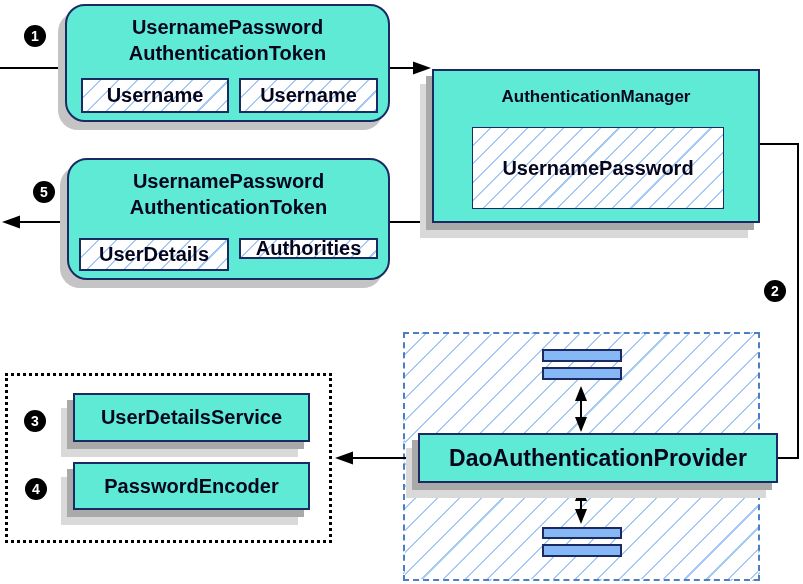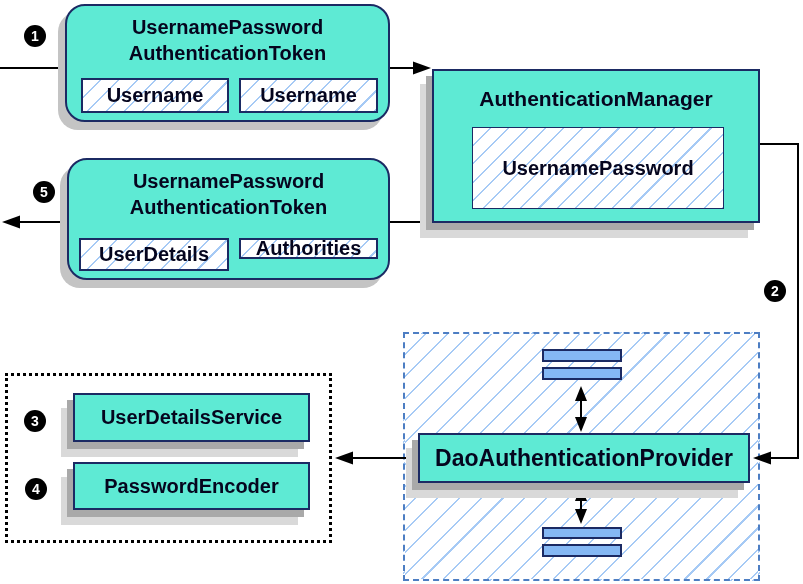--- a/index.html
+++ b/index.html
@@ -15,21 +15,21 @@
   .rounded{border-radius:20px;box-shadow:-7px 8px 0 0 #c4c4c4;}
   .rect-shadow{box-shadow:-6px 7px 0 0 #a9a9a9,-12px 15px 0 0 #d9d9d9;}
 
   .hatch{background:repeating-linear-gradient(135deg,#ffffff 0 11.5px,#a6caf5 11.5px 13px);}
   .hatch-wide{background:repeating-linear-gradient(135deg,#ffffff 0 14px,#a6caf5 14px 15.5px);}
 
   .node-title{font-weight:bold;font-size:20px;line-height:26px;text-align:center;margin-top:8px;}
   .field{position:absolute;box-sizing:border-box;border:2.5px solid #1b2a63;display:flex;align-items:center;justify-content:center;
          font-weight:bold;font-size:20px;}
 
-  .mgr-title{font-weight:bold;font-size:21px;text-align:center;margin-top:16px;}
+  .mgr-title{font-weight:bold;font-size:17px;text-align:center;margin-top:16px;}
   .inner-box{position:absolute;box-sizing:border-box;border:1.5px solid #1b2a63;display:flex;align-items:center;justify-content:center;
              font-weight:bold;font-size:20px;}
 
   .dashed-group{position:absolute;box-sizing:border-box;border:2px dashed #4d7ec3;z-index:0;}
   .dotted-group{position:absolute;box-sizing:border-box;border:3px dotted #000;background:#fff;z-index:0;}
 
   .group-label{position:absolute;font-weight:bold;font-size:19px;line-height:25px;text-align:center;z-index:2;}
 
   .bar{position:absolute;box-sizing:border-box;background:#85b8f4;border:2px solid #1b2a63;z-index:2;}
 
@@ -103,18 +103,18 @@
     <div class="field hatch" style="left:10px;top:78px;width:150px;height:33px;">UserDetails</div>
     <div class="field hatch" style="left:170px;top:78px;width:139px;height:21px;">Authorities</div>
   </div>
 
 
   <div class="bar" style="left:542px;top:349px;width:80px;height:13px;"></div>
   <div class="bar" style="left:542px;top:367px;width:80px;height:13px;"></div>
   <div class="bar" style="left:542px;top:527px;width:80px;height:12px;"></div>
   <div class="bar" style="left:542px;top:544px;width:80px;height:13px;"></div>
 
-  <div class="node rect-shadow flat-label" style="left:418px;top:433px;width:332px;height:50px;font-size:23px;border-width:2px;">DaoAuthenticationProvider</div>
+  <div class="node rect-shadow flat-label" style="left:418px;top:433px;width:360px;height:50px;font-size:23px;border-width:2px;">DaoAuthenticationProvider</div>
 
   <div class="node rect-shadow flat-label" style="left:73px;top:462px;width:237px;height:48px;font-size:20px;border-width:2px;">PasswordEncoder</div>
   <div class="node rect-shadow flat-label" style="left:73px;top:393px;width:237px;height:49px;font-size:20px;border-width:2px;">UserDetailsService</div>
 
 </div>
 
 </body></html>

